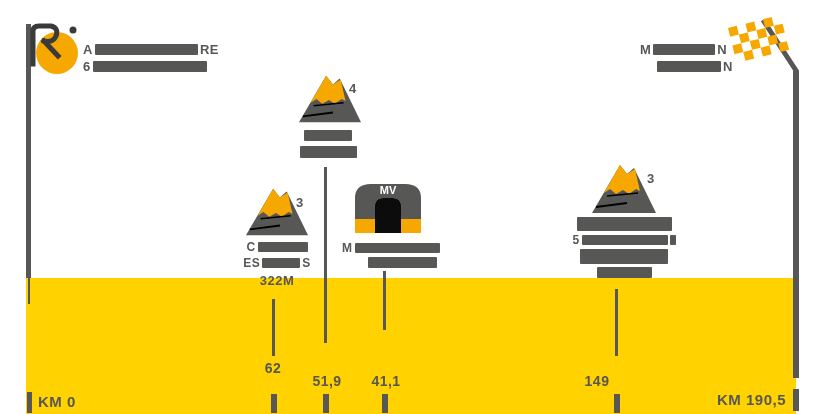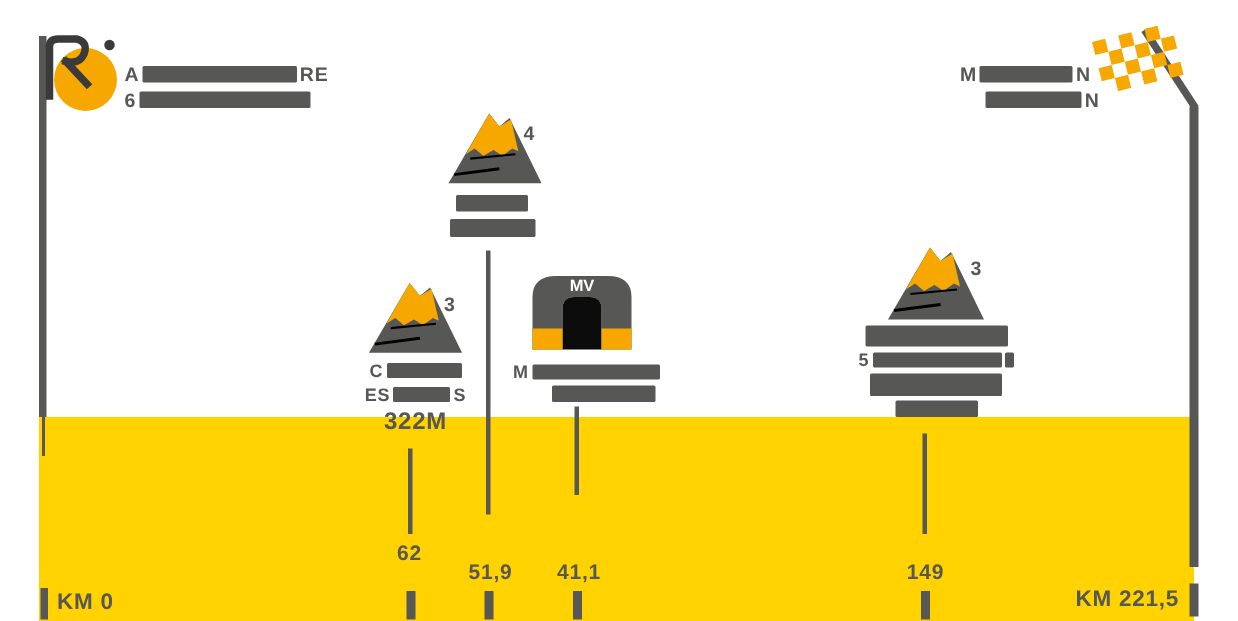--- a/index.html
+++ b/index.html
@@ -9,21 +9,21 @@
   #band{left:26px;top:278px;width:770px;height:136px;background:#FFD200;z-index:0;}
   .gline{background:#575756;position:absolute;z-index:1;}
   .bar{display:inline-block;background:#575756;border-radius:1px;}
   .row{display:flex;align-items:center;gap:2px;}
   .frag{font-size:12px;letter-spacing:.5px;line-height:12px;}
   .toptext{font-size:13px;letter-spacing:.5px;line-height:13px;}
   .stack{position:absolute;display:flex;flex-direction:column;align-items:center;z-index:2;}
   .kmlabel{position:absolute;font-size:14px;text-align:center;z-index:2;letter-spacing:.5px;}
   .tick{position:absolute;background:#575756;z-index:2;}
   .cat{position:absolute;font-size:13px;z-index:3;}
-  .alt{font-size:16px;letter-spacing:.5px;z-index:3;}
+  .alt{font-size:13px;letter-spacing:.5px;z-index:3;}
   svg{position:absolute;z-index:2;overflow:visible;}
 </style>
 </head>
 <body>
 
 <div id="stage">
 
   <div id="band" class="abs"></div>
 
   <div class="gline" style="left:26px;top:24px;width:5px;height:254px;"></div>
@@ -144,26 +144,26 @@
       <span class="bar" style="width:86px;height:10px;"></span>
       <span class="bar" style="width:6px;height:10px;"></span>
     </div>
     <span class="bar" style="width:88px;height:15px;"></span>
     <span class="bar" style="width:55px;height:11px;"></span>
   </div>
 
   <span class="kmlabel" style="left:248px;top:360px;width:50px;">62</span>
   <span class="kmlabel" style="left:302px;top:373px;width:50px;">51,9</span>
   <span class="kmlabel" style="left:361px;top:373px;width:50px;">41,1</span>
-  <span class="kmlabel" style="left:592px;top:373px;width:50px;">149</span>
+  <span class="kmlabel" style="left:572px;top:373px;width:50px;">149</span>
 
   <div class="tick" style="left:271px;top:394px;width:6px;height:19px;"></div>
   <div class="tick" style="left:323px;top:394px;width:6px;height:19px;"></div>
   <div class="tick" style="left:382px;top:394px;width:6px;height:19px;"></div>
   <div class="tick" style="left:614px;top:394px;width:6px;height:19px;"></div>
 
   <div class="tick" style="left:27px;top:392px;width:5px;height:21px;"></div>
   <span class="kmlabel" style="left:38px;top:393px;width:70px;text-align:left;font-size:15px;">KM 0</span>
 
   <div class="tick" style="left:793px;top:389px;width:6px;height:22px;"></div>
-  <span class="kmlabel" style="left:686px;top:391px;width:100px;text-align:right;font-size:15px;">KM 221,5</span>
+  <span class="kmlabel" style="left:686px;top:391px;width:100px;text-align:right;font-size:15px;">KM 190,5</span>
 
 </div>
 
 </body></html>

